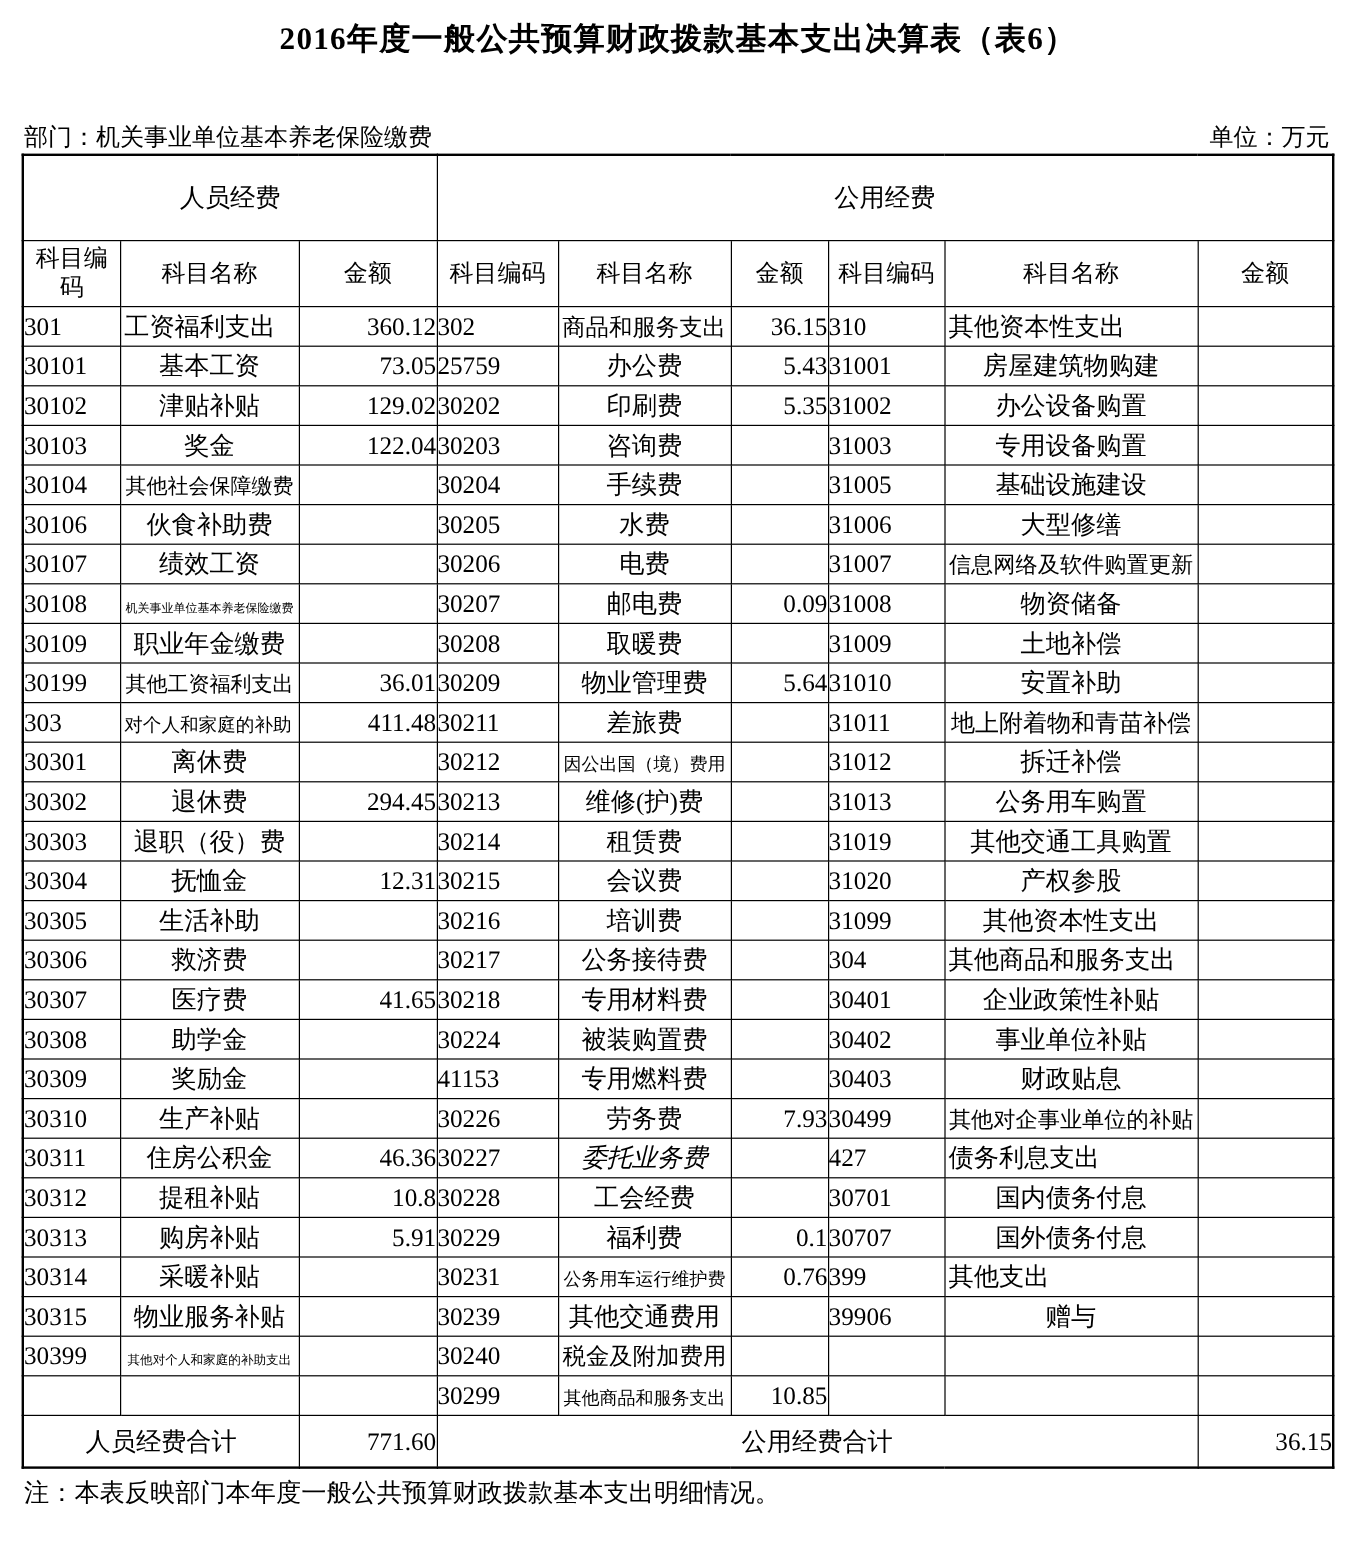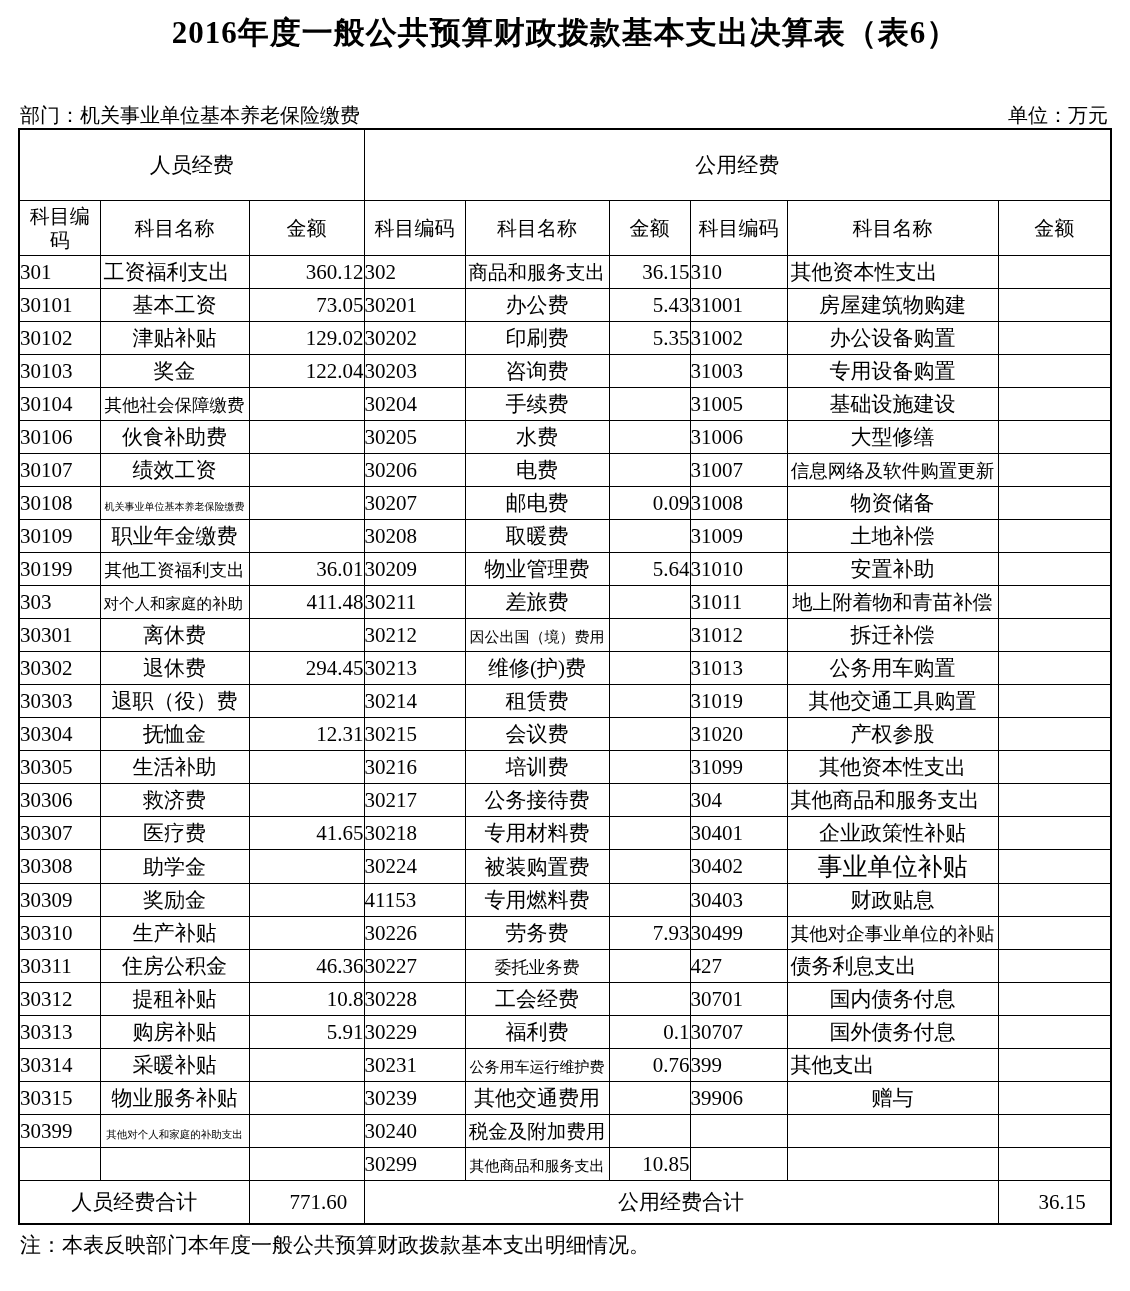--- a/index.html
+++ b/index.html
@@ -13,21 +13,21 @@
     position: relative;
     width: 1130px;
     height: 1291px;
     background: #ffffff;
     overflow: hidden;
   }
   .title {
     margin: 0;
     padding-top: 14px;
     text-align: center;
-    font-size: 31px;
+    font-size: 26px;
     font-weight: bold;
     letter-spacing: 1px;
     line-height: 38px;
   }
   .meta-row {
     position: relative;
     width: 1090px;
     margin: 0 auto;
     margin-top: 50px;
     height: 26px;
@@ -82,21 +82,21 @@
   td.amt {
     text-align: right;
     padding-right: 4px;
     white-space: nowrap;
   }
   tr.total-row td {
     height: 42px;
     text-align: center;
     font-size: 21px;
   }
-  tr.total-row td.amt { text-align: left; padding-left: 40px; }
+  tr.total-row td.amt { text-align: right; padding-left: 40px; }
   .note {
     width: 1090px;
     margin: 6px auto 0 auto;
     font-size: 21px;
     text-align: left;
   }
   .name-fit { display: inline-block; white-space: nowrap; }
 </style>
 </head>
 <body>
@@ -149,21 +149,21 @@
           <td class="name lvl1"><span class="name-fit" style="font-size: 19.5px;">商品和服务支出</span></td>
           <td class="amt">36.15</td>
           <td class="code">310</td>
           <td class="name lvl1"><span class="name-fit" style="font-size: 21px;">其他资本性支出</span></td>
           <td class="amt"></td>
         </tr>
         <tr class="data-row">
           <td class="code">30101</td>
           <td class="name"><span class="name-fit" style="font-size: 21px;">基本工资</span></td>
           <td class="amt">73.05</td>
-          <td class="code">30201</td>
+          <td class="code">25759</td>
           <td class="name"><span class="name-fit" style="font-size: 21px;">办公费</span></td>
           <td class="amt">5.43</td>
           <td class="code">31001</td>
           <td class="name"><span class="name-fit" style="font-size: 21px;">房屋建筑物购建</span></td>
           <td class="amt"></td>
         </tr>
         <tr class="data-row">
           <td class="code">30102</td>
           <td class="name"><span class="name-fit" style="font-size: 21px;">津贴补贴</span></td>
           <td class="amt">129.02</td>
@@ -340,21 +340,21 @@
           <td class="amt"></td>
         </tr>
         <tr class="data-row">
           <td class="code">30308</td>
           <td class="name"><span class="name-fit" style="font-size: 21px;">助学金</span></td>
           <td class="amt"></td>
           <td class="code">30224</td>
           <td class="name"><span class="name-fit" style="font-size: 21px;">被装购置费</span></td>
           <td class="amt"></td>
           <td class="code">30402</td>
-          <td class="name"><span class="name-fit" style="font-size: 25px;">事业单位补贴</span></td>
+          <td class="name"><span class="name-fit" style="font-size: 21px;">事业单位补贴</span></td>
           <td class="amt"></td>
         </tr>
         <tr class="data-row">
           <td class="code">30309</td>
           <td class="name"><span class="name-fit" style="font-size: 21px;">奖励金</span></td>
           <td class="amt"></td>
           <td class="code">41153</td>
           <td class="name"><span class="name-fit" style="font-size: 21px;">专用燃料费</span></td>
           <td class="amt"></td>
           <td class="code">30403</td>
@@ -370,21 +370,21 @@
           <td class="amt">7.93</td>
           <td class="code">30499</td>
           <td class="name"><span class="name-fit" style="font-size: 18.5px;">其他对企事业单位的补贴</span></td>
           <td class="amt"></td>
         </tr>
         <tr class="data-row">
           <td class="code">30311</td>
           <td class="name"><span class="name-fit" style="font-size: 21px;">住房公积金</span></td>
           <td class="amt">46.36</td>
           <td class="code">30227</td>
-          <td class="name"><span class="name-fit" style="font-size: 17px;">委托业务费</span></td>
+          <td class="name"><span class="name-fit" style="font-size: 21px; font-style: italic;">委托业务费</span></td>
           <td class="amt"></td>
           <td class="code">427</td>
           <td class="name lvl1"><span class="name-fit" style="font-size: 21px;">债务利息支出</span></td>
           <td class="amt"></td>
         </tr>
         <tr class="data-row">
           <td class="code">30312</td>
           <td class="name"><span class="name-fit" style="font-size: 21px;">提租补贴</span></td>
           <td class="amt">10.8</td>
           <td class="code">30228</td>

